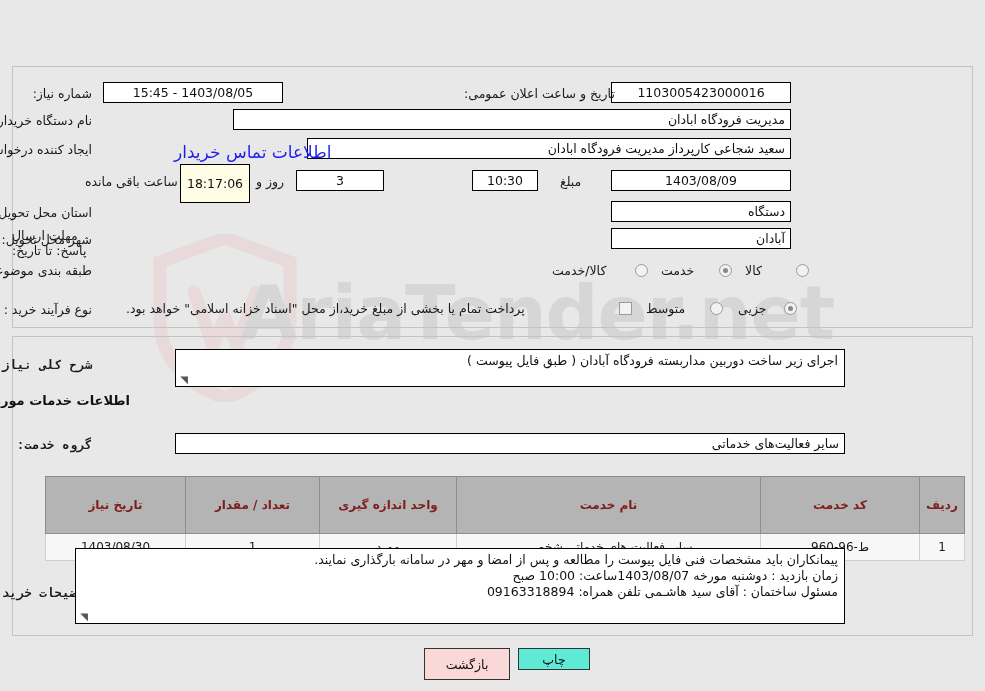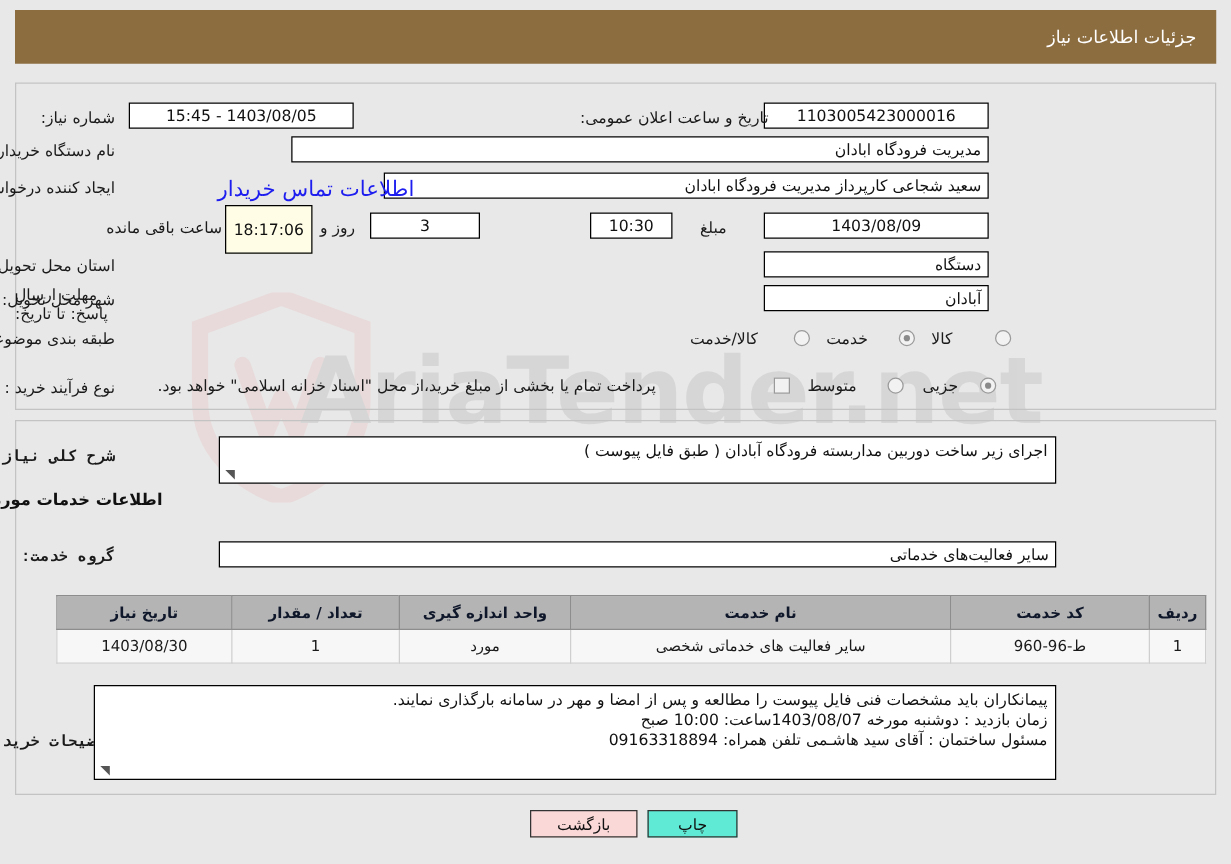--- a/index.html
+++ b/index.html
@@ -213,23 +213,23 @@
     border-collapse: collapse;
     z-index: 4;
     background: #ffffff;
     table-layout: fixed;
   }
   #goods-table th {
     background: #b4b4b4;
     border: 1px solid #8d8d8d;
     font-size: 12px;
     font-weight: bold;
-    color: #0f172a;
+    color: #7f1d1d;
     height: 26px;
-    padding: 0 4px;
+    padding: 15px 4px;
     text-align: center;
     white-space: nowrap;
   }
   #goods-table td {
     background: #f7f7f7;
     border: 1px solid #cfcfcf;
     font-size: 12px;
     color: #1a1a1a;
     height: 26px;
     padding: 0 4px;
@@ -245,38 +245,35 @@
     font-size: 12.5px;
     color: #111111;
     display: flex;
     align-items: center;
     justify-content: center;
     cursor: pointer;
     z-index: 4;
     white-space: nowrap;
   }
   #btn-print  { left: 518px; top: 648px; width: 72px; height: 22px; background: #5eead4; }
-  #btn-back   { left: 424px; top: 648px; width: 86px; height: 22px; background: #fbd8d8; }
+  #btn-back   { left: 424px; top: 648px; width: 86px; height: 32px; background: #fbd8d8; }
 </style>
 </head>
 <body>
 
 <div id="page">
 
   <div id="watermark">
     <svg class="wm-shield" viewBox="0 0 150 168">
       <path d="M75 4 L140 28 L140 86 C140 126 110 152 75 164 C40 152 10 126 10 86 L10 28 Z" fill="none" stroke="#e9cfcf" stroke-width="13"></path>
       <path d="M44 58 L63 112 L75 84 L87 112 L106 58" fill="none" stroke="#e9cfcf" stroke-width="13" stroke-linejoin="round" stroke-linecap="round"></path>
     </svg>
     <div class="wm-text">AriaTender.net</div>
   </div>
 
-  <div id="title-bar">
-    <span class="t">جزئیات اطلاعات نیاز</span>
-  </div>
 
   <div class="panel" id="panel-top"></div>
 
   <div class="lbl" style="right:893px; top:86px;">شماره نیاز:</div>
   <div class="fld" style="left:611px; top:82px; width:180px; height:21px;">1103005423000016</div>
 
   <div class="plaintext" style="left:464px; top:86px;">تاریخ و ساعت اعلان عمومی:</div>
   <div class="fld" style="left:103px; top:82px; width:180px; height:21px;">1403/08/05 - 15:45</div>
 
   <div class="lbl" style="right:893px; top:113px;">نام دستگاه خریدار:</div>

